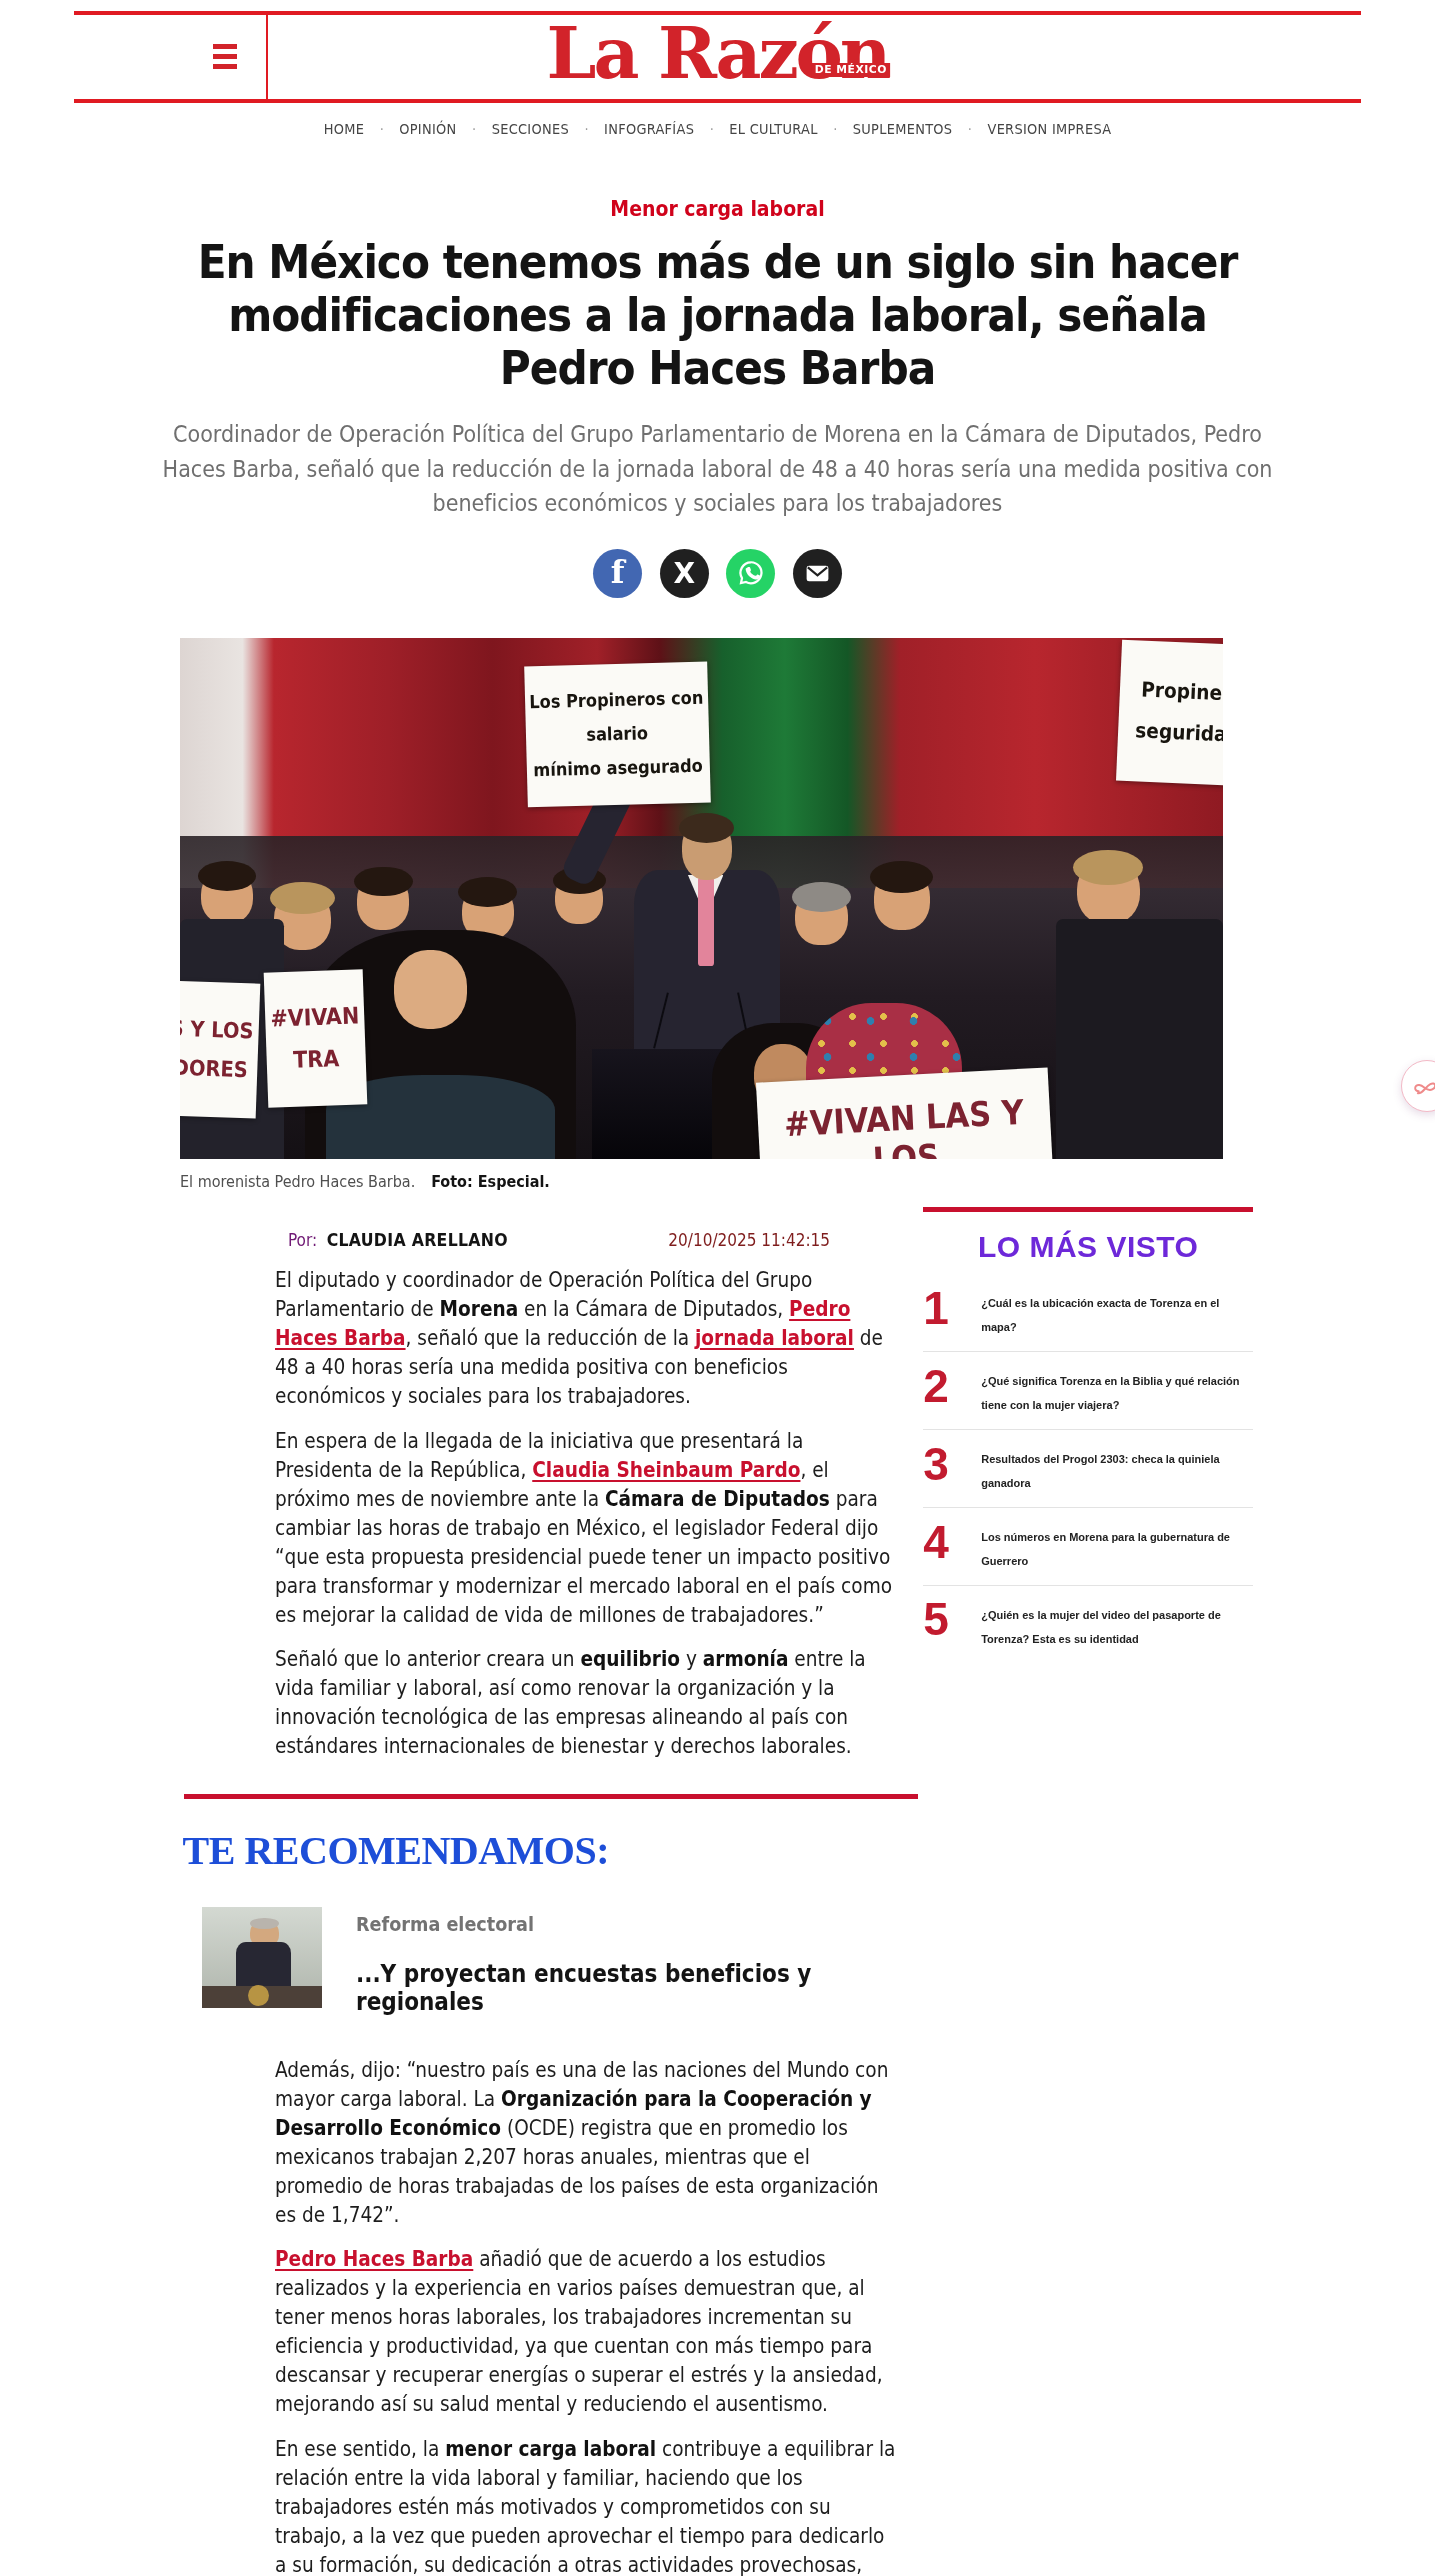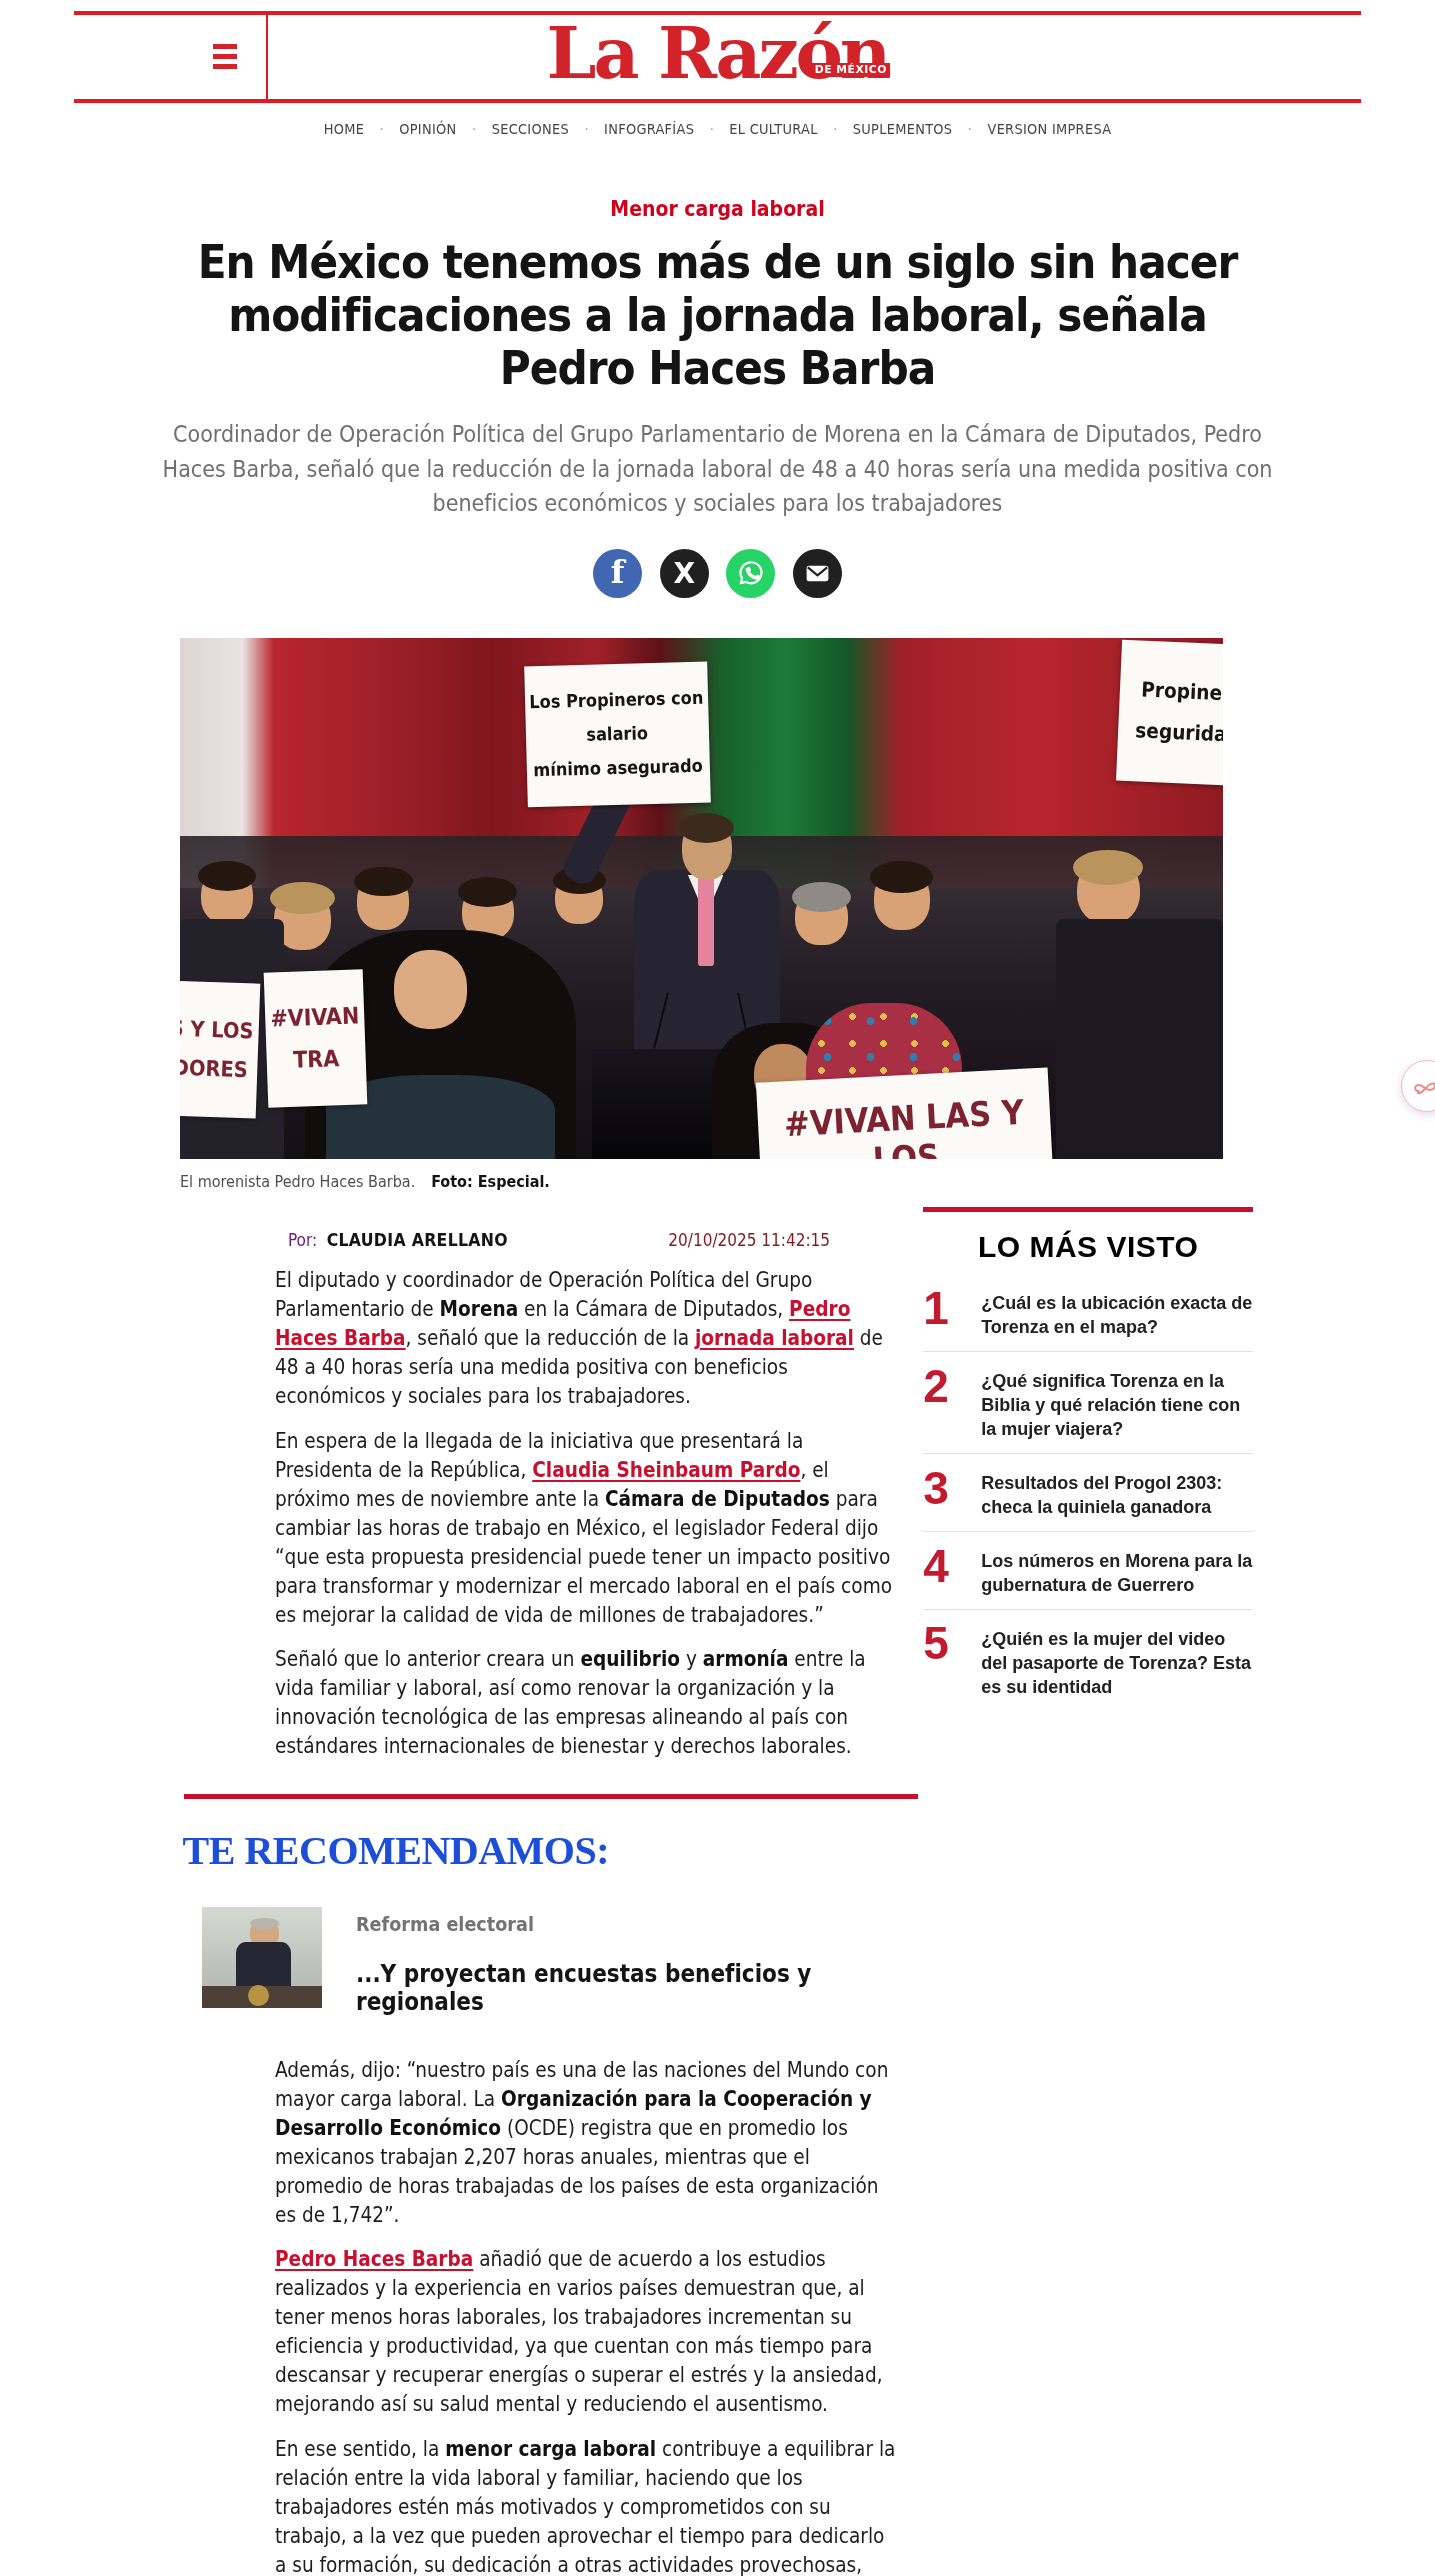--- a/index.html
+++ b/index.html
@@ -116,26 +116,26 @@
   .thumb .t-seal { position:absolute; left:38%; bottom:2%; width:21.6px; height:21.6px; border-radius:50%; background:#b79443; }
   .card-text { margin-left:34px; padding-top:5.2px; }
   .card-kicker { color:#737373; font-weight:800; font-size:19.6px;
           font-family:"DejaVu Sans", sans-serif; font-stretch:condensed; }
   .card-title { margin-top:24px; font-weight:800; font-size:24px; color:#141414;
           font-family:"DejaVu Sans", sans-serif; font-stretch:condensed; }
   .body-bottom { margin-top:40px; }
 
   
   .sidebar { width:330px; margin-left:5.2px; border-top:5.2px solid #C8102E; padding-top:18.5px; }
-  .mv-title { text-align:center; color:#000000; font-weight:800; font-size:30px; letter-spacing:0.5px; }
+  .mv-title { text-align:center; color:#6d28d9; font-weight:800; font-size:30px; letter-spacing:0.5px; }
   .mv-list { margin-top:10.3px; }
   .mv-item { display:flex; padding:14.4px 0 12.4px; border-bottom:1px solid #E3E3E3; cursor:pointer; }
   .mv-item:last-child { border-bottom:none; }
   .mv-num { color:#C21B2F; font-weight:800; font-size:46px; line-height:0.85; width:58px; flex:none; }
-  .mv-text { font-weight:bold; font-size:18px; line-height:24px; color:#222; padding-top:2.1px; }
+  .mv-text { font-weight:bold; font-size:11px; line-height:24px; color:#222; padding-top:2.1px; }
 
   
   .acrobat { position:absolute; top:1060px; right:-17.5px; width:52px; height:52px; border-radius:50%;
           background:#fff; border:1.5px solid #f3b9c6; box-shadow:0 3.1px 8.2px rgba(120,60,120,.18);
           display:flex; align-items:center; justify-content:center; cursor:pointer; }
 </style>
 </head>
 <body>
 
 <div class="page">

